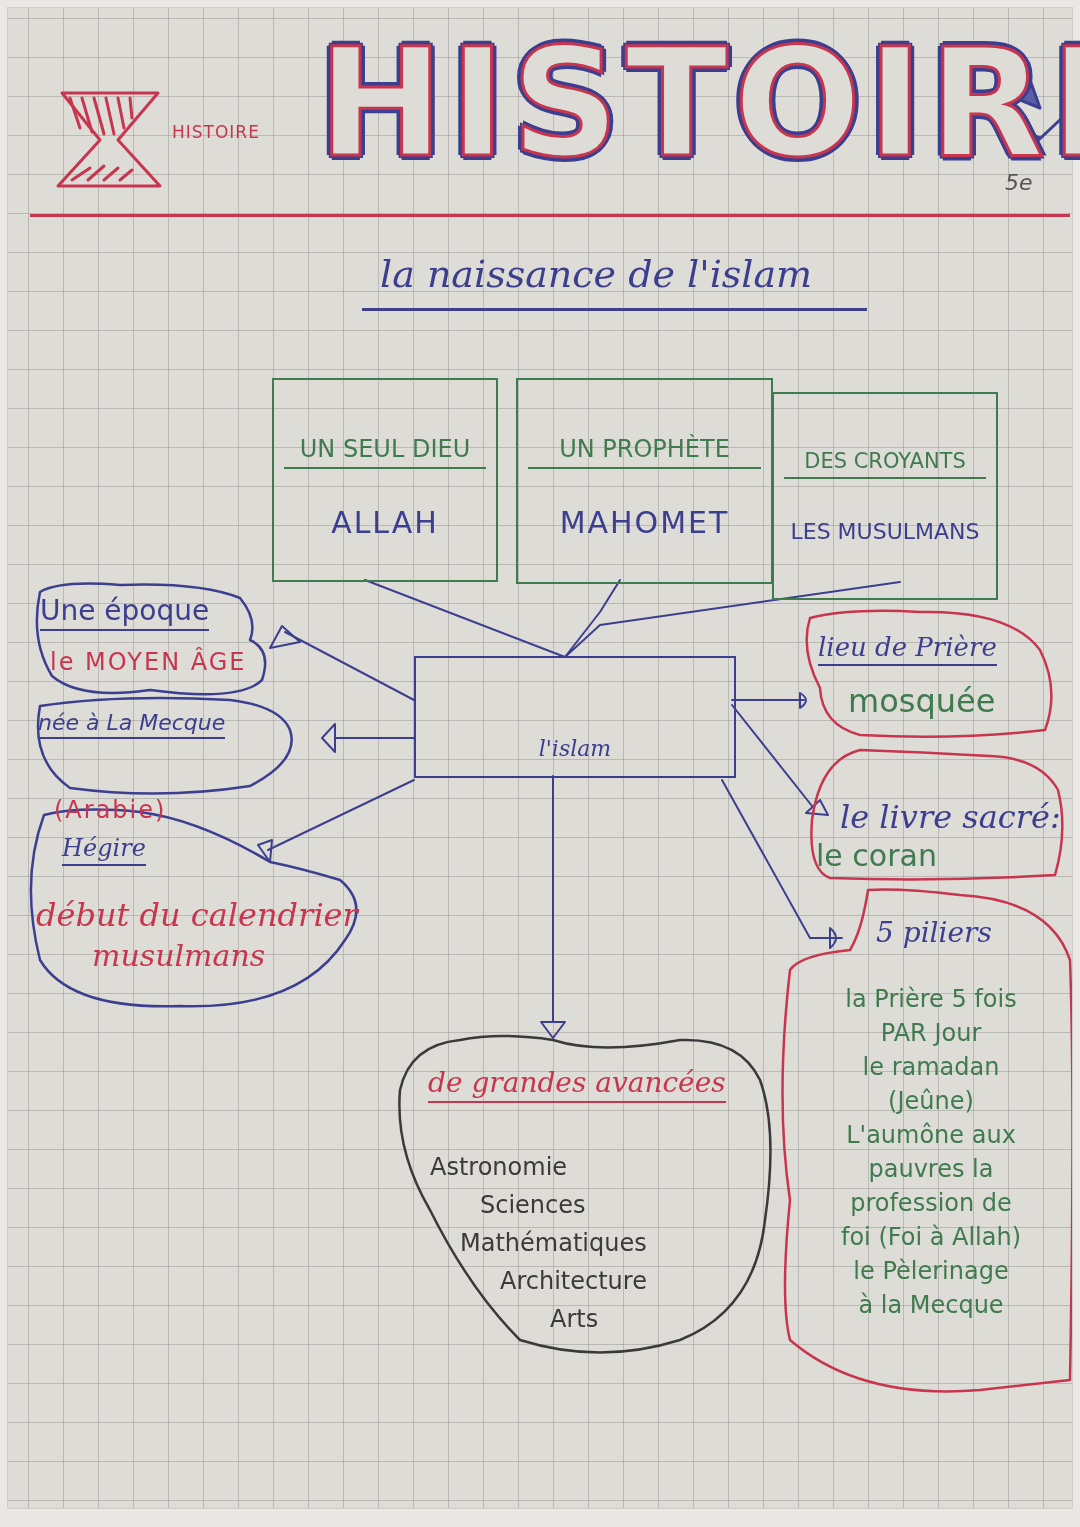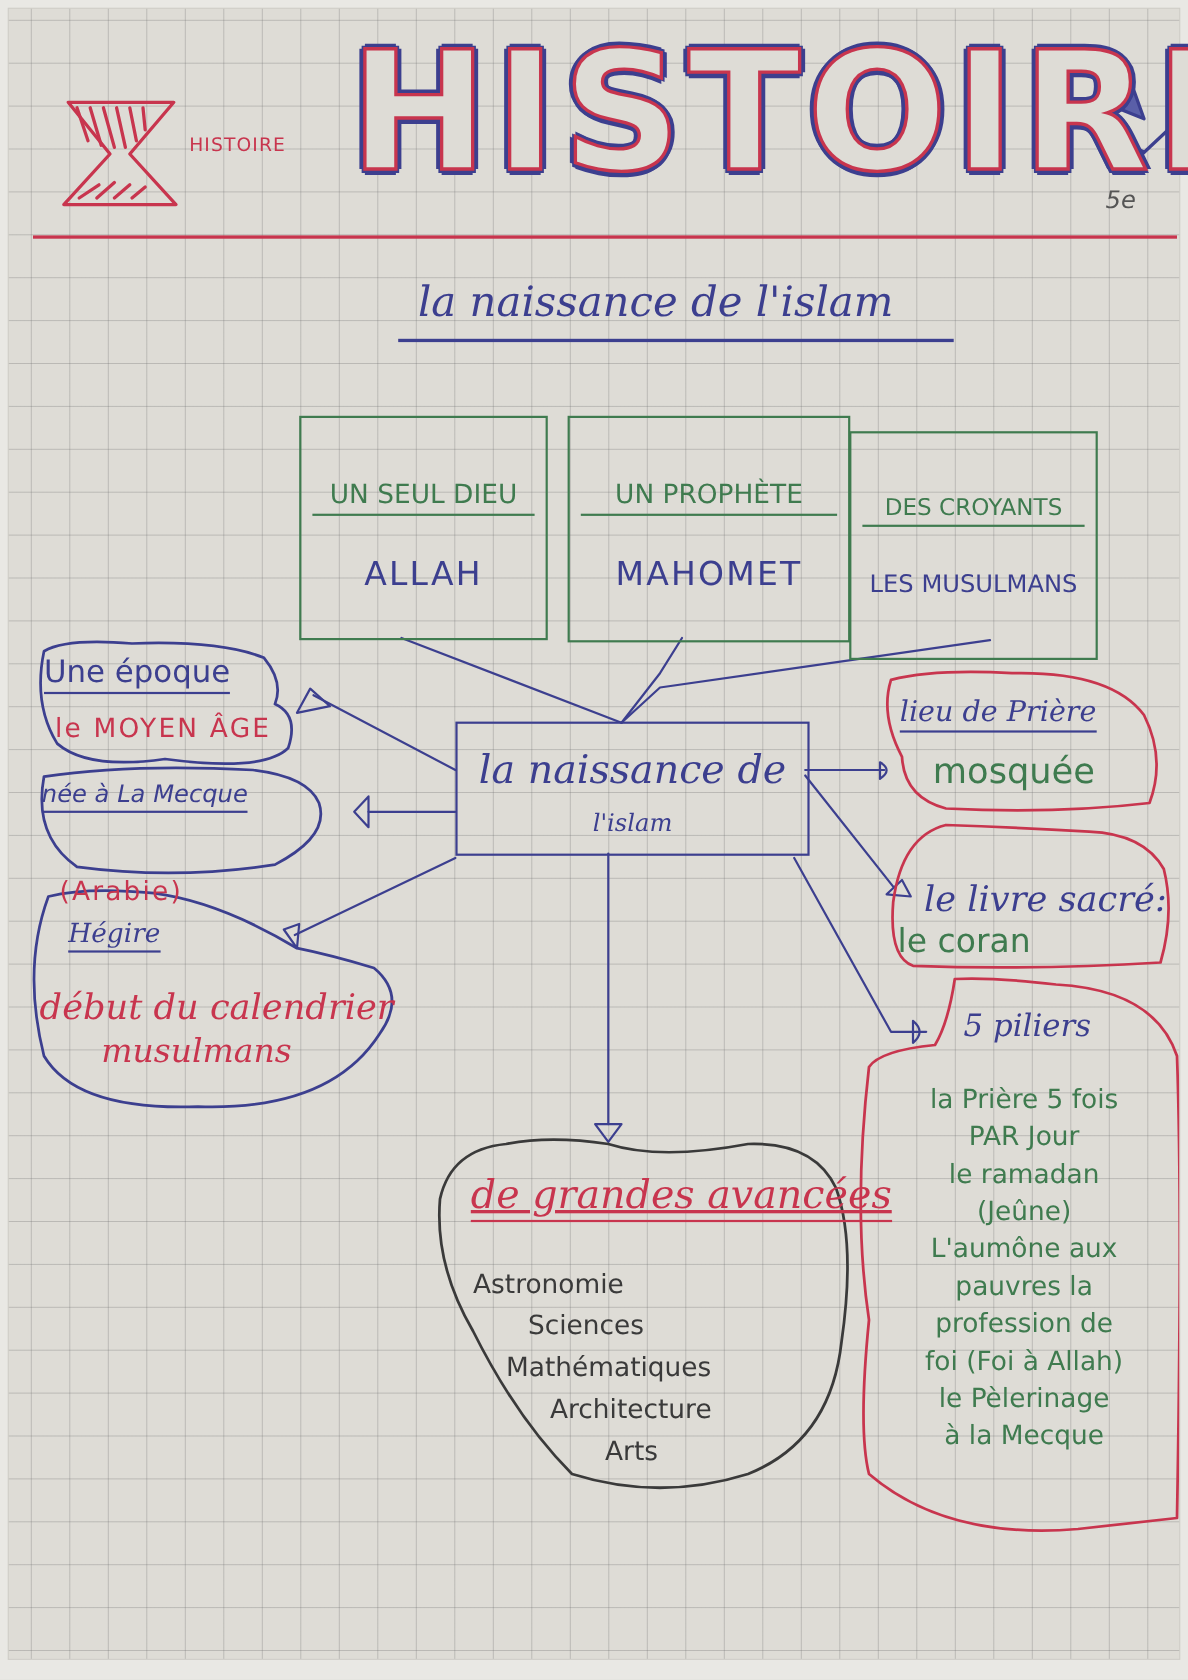--- a/index.html
+++ b/index.html
@@ -132,21 +132,20 @@
   <div class="gbox" style="left:508px;top:370px;width:236px;height:202px;padding-left:17px;">
     <div class="head">UN PROPHÈTE</div>
     <div class="val">MAHOMET</div>
   </div>
   <div class="gbox" style="left:764px;top:368px;width:222px;height:204px;margin-top:16px;">
     <div class="head" style="font-size:21px;">DES CROYANTS</div>
     <div class="val" style="font-size:22px;letter-spacing:0;">LES MUSULMANS</div>
   </div>
 
   <div class="cbox" style="left:406px;top:648px;">
-    <div class="l1">la naissance de</div>
     <div class="l2">l'islam</div>
   </div>
 
   <div class="bubble-text blue ul" style="left:32px;top:586px;font-size:28px;">Une époque</div>
   <div class="bubble-text red" style="left:42px;top:640px;font-size:24px;letter-spacing:2px;">le MOYEN ÂGE</div>
 
   <div class="bubble-text blue ul" style="left:30px;top:702px;font-size:22px;font-style:italic;">née à La Mecque</div>
   <div class="bubble-text red" style="left:46px;top:740px;font-size:24px;letter-spacing:2px;margin-top:48px;">(Arabie)</div>
 
   <div class="bubble-text blue ul" style="left:54px;top:826px;font-size:24px;font-style:italic;font-family:'DejaVu Serif',serif;">Hégire</div>
@@ -166,21 +165,21 @@
     <div>le ramadan</div>
     <div>(Jeûne)</div>
     <div>L'aumône aux</div>
     <div>pauvres la</div>
     <div>profession de</div>
     <div>foi (Foi à Allah)</div>
     <div>le Pèlerinage</div>
     <div>à la Mecque</div>
   </div>
 
-  <div class="bubble-text red ul" style="left:420px;top:1058px;font-size:36px;font-style:italic;font-family:'DejaVu Serif',serif;text-decoration:underline;">de grandes avancées</div>
+  <div class="bubble-text red ul" style="left:420px;top:1058px;font-size:28px;font-style:italic;font-family:'DejaVu Serif',serif;">de grandes avancées</div>
   <div class="abs black" style="left:412px;top:1140px;width:330px;font-size:24px;line-height:38px;">
     <div style="padding-left:10px;">Astronomie</div>
     <div style="padding-left:60px;">Sciences</div>
     <div style="padding-left:40px;">Mathématiques</div>
     <div style="padding-left:80px;">Architecture</div>
     <div style="padding-left:130px;">Arts</div>
   </div>
 
 </div>
 

